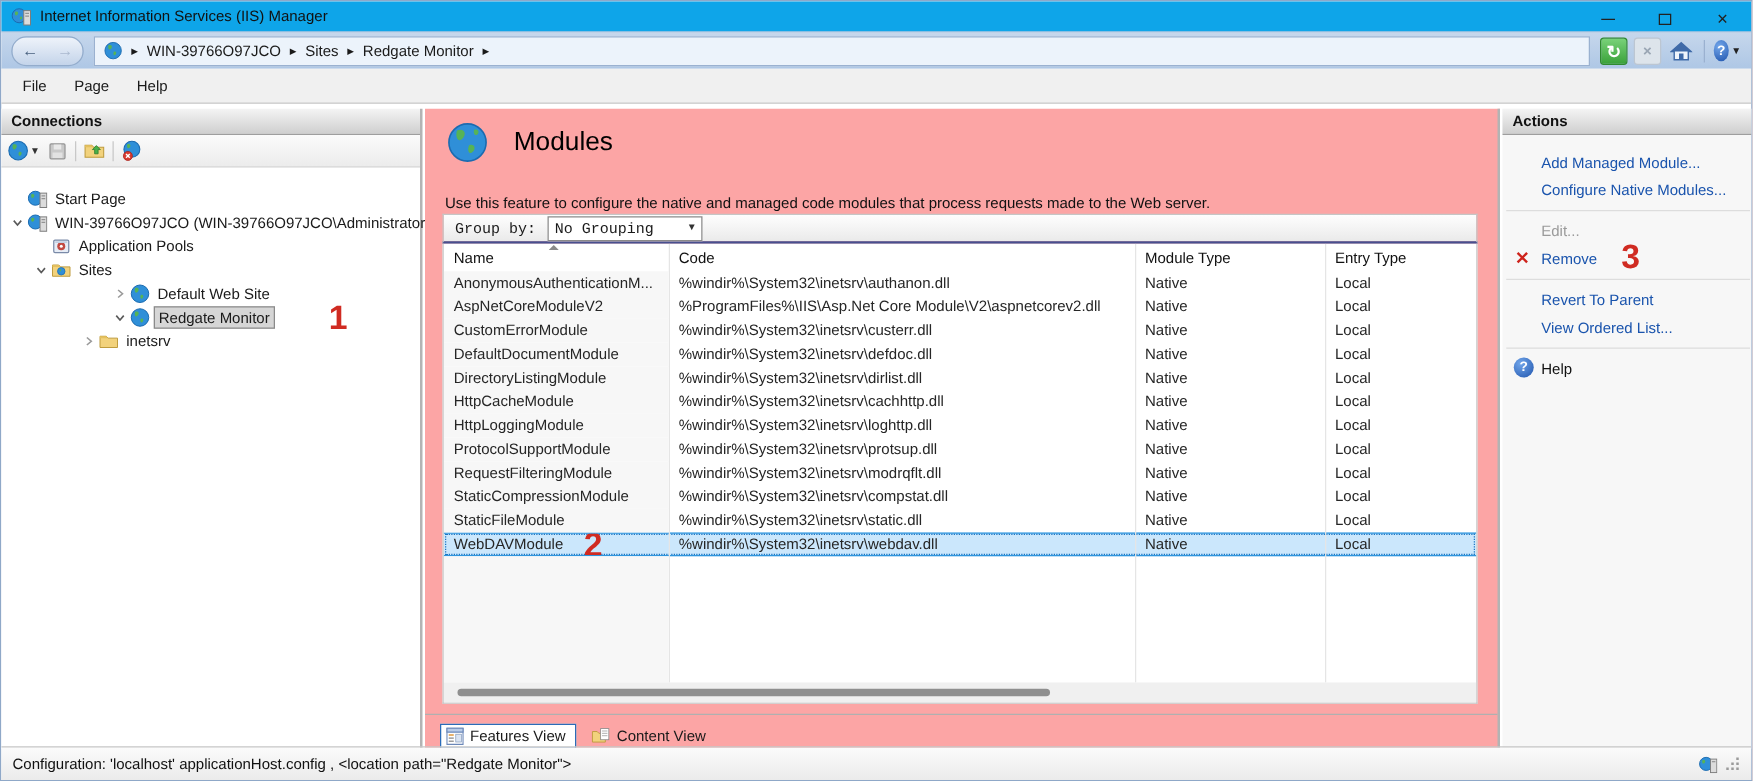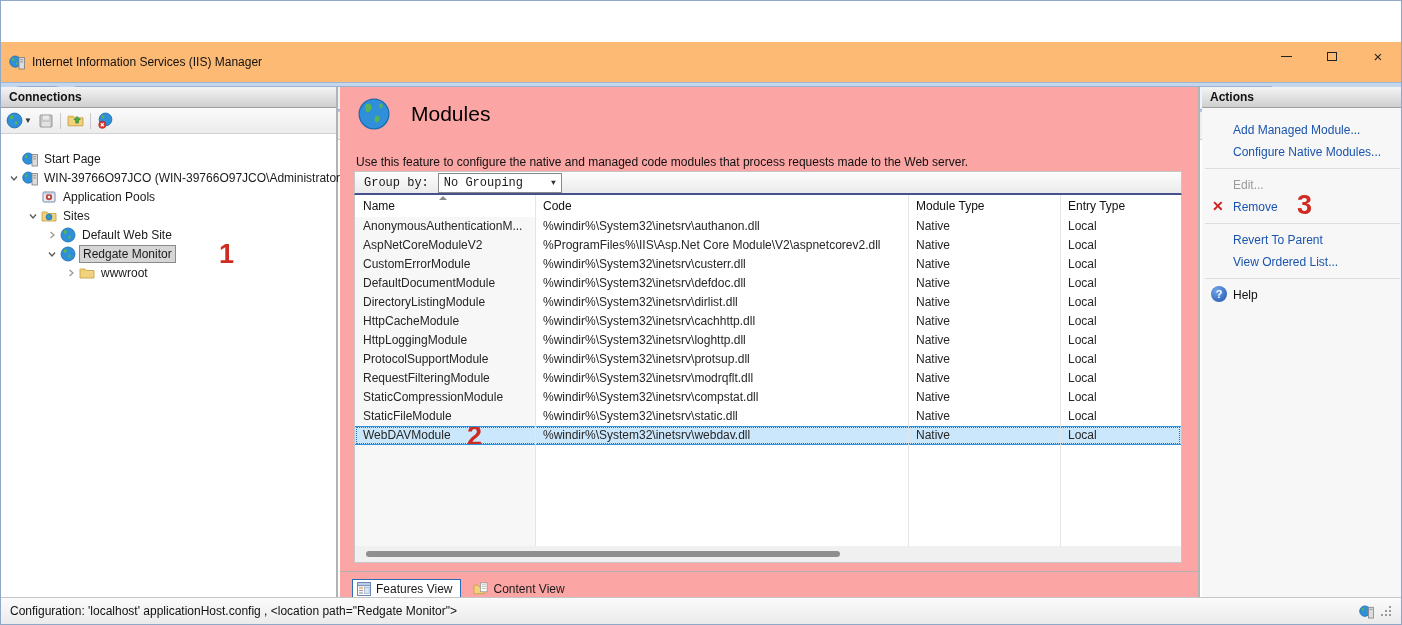--- a/index.html
+++ b/index.html
@@ -3,21 +3,21 @@
 <meta charset="utf-8">
 <style>
   * { box-sizing: border-box; margin: 0; padding: 0; }
   html,body { background:#d8d8d8; }
   .window{
     position:relative; width:1402px; height:625px; background:#fff;
     font-family:"Liberation Sans", sans-serif; font-size:12px; color:#1a1a1a;
     border:1px solid #8fa8c8; overflow:hidden;
   }
   
-  .titlebar{height:40px;background:#fdba74;display:flex;align-items:center;padding-left:8px;gap:7px;position:relative;margin-top:41px;}
+  .titlebar{height:24px;background:#0ea5e9;display:flex;align-items:center;padding-left:8px;gap:7px;position:relative;}
   .titlebar .title{font-size:12px;color:#111;}
   .win-btns{position:absolute;right:0;top:0;height:28px;display:flex;}
   .winbtn{width:46px;height:28px;display:flex;align-items:center;justify-content:center;color:#222;}
   .min-glyph{display:block;width:11px;height:1px;background:#222;}
   .max-glyph{display:block;width:10px;height:9px;border:1px solid #222;}
   .close-glyph{font-size:15px;line-height:1;}
   
   .addressbar{height:30px;background:linear-gradient(#c6d7ec,#aec7e5);border-top:1px solid #9db7d8;
     display:flex;align-items:center;padding:0 8px;gap:8px;}
   .nav-pill{width:58px;height:24px;border-radius:12px;background:linear-gradient(#eef3fa,#c4d4ea);
@@ -48,21 +48,21 @@
   .conn-toolbar{height:26px;background:linear-gradient(#fbfbfb,#ececec);border-bottom:1px solid #d2d2d2;
     display:flex;align-items:center;gap:6px;padding:0 5px;}
   .tb-sep{width:1px;height:16px;background:#c8c8c8;}
   .tb-btn{display:flex;align-items:center;}
   .tb-caret{font-size:8px;color:#333;margin-left:1px;}
   .tree{padding-top:15px;}
   .tree-row{height:19px;display:flex;align-items:center;position:relative;white-space:nowrap;}
   .chev{width:17px;display:flex;justify-content:center;flex:0 0 auto;}
   .ticon{width:19px;display:flex;flex:0 0 auto;}
   .tlabel{padding:1px 3px;}
-  .lvl0{padding-left:4px;} .lvl1{padding-left:23px;} .lvl2{padding-left:42px;} .lvl3{padding-left:61px;}
+  .lvl0{padding-left:4px;} .lvl1{padding-left:23px;} .lvl2{padding-left:42px;margin-left:44px;} .lvl3{padding-left:61px;}
   .selected-node{background:#d6d6d6;border:1px solid #8a8a8a;}
   
   .main-panel{position:absolute;left:339px;top:0;width:860px;height:100%;background:#fca5a5;border-right:2px solid #b3b3b3;}
   .feature-header{position:absolute;top:10px;left:17px;display:flex;align-items:center;gap:20px;}
   .feature-title{font-size:21px;color:#000;}
   .feature-desc{position:absolute;top:68px;left:16px;right:18px;color:#111;}
   .groupbar{position:absolute;left:14px;top:84px;width:828px;height:24px;
     background:linear-gradient(#fefefe,#eaeaea);border:1px solid #c6c6c6;border-bottom:2px solid #47508f;
     display:flex;align-items:center;gap:9px;padding-left:9px;font-family:Liberation Mono, monospace;}
   .gb-select{width:124px;height:20px;background:#fff;border:1px solid #8a8a8a;display:flex;
@@ -313,21 +313,21 @@
               <svg width="10" height="10" viewBox="0 0 10 10">
                 <polyline points="3.5,2 7,5 3.5,8" fill="none" stroke="#9a9a9a" stroke-width="1.3"></polyline>
               </svg>
             </span>
           <span class="ticon">
             <svg width="16" height="16" viewBox="0 0 16 16">
                 <path d="M1 4 L1 13 L15 13 L15 5.5 L7.5 5.5 L6 4 Z" fill="#f2d27c" stroke="#bf9c3e" stroke-width="0.8"></path>
                 <path d="M1 4 L6 4 L7.5 5.5 L1 5.5 Z" fill="#e4c05e"></path>
               </svg>
           </span>
-          <span class="tlabel">wwwroot</span>
+          <span class="tlabel">inetsrv</span>
         </div>
       </div>
     </div>
 
     <div class="main-panel">
       <div class="feature-header">
         <span>
           <svg width="34" height="34" viewBox="0 0 16 16">
               <circle cx="8" cy="8" r="7" fill="#2f8fd8" stroke="#1b6bb0" stroke-width="0.6"></circle>
               <path d="M4 3.5 C6.4 2.4 7.8 4.2 6.4 6.2 C5 8.2 3.2 6.8 4 3.5 Z" fill="#56b356"></path>

